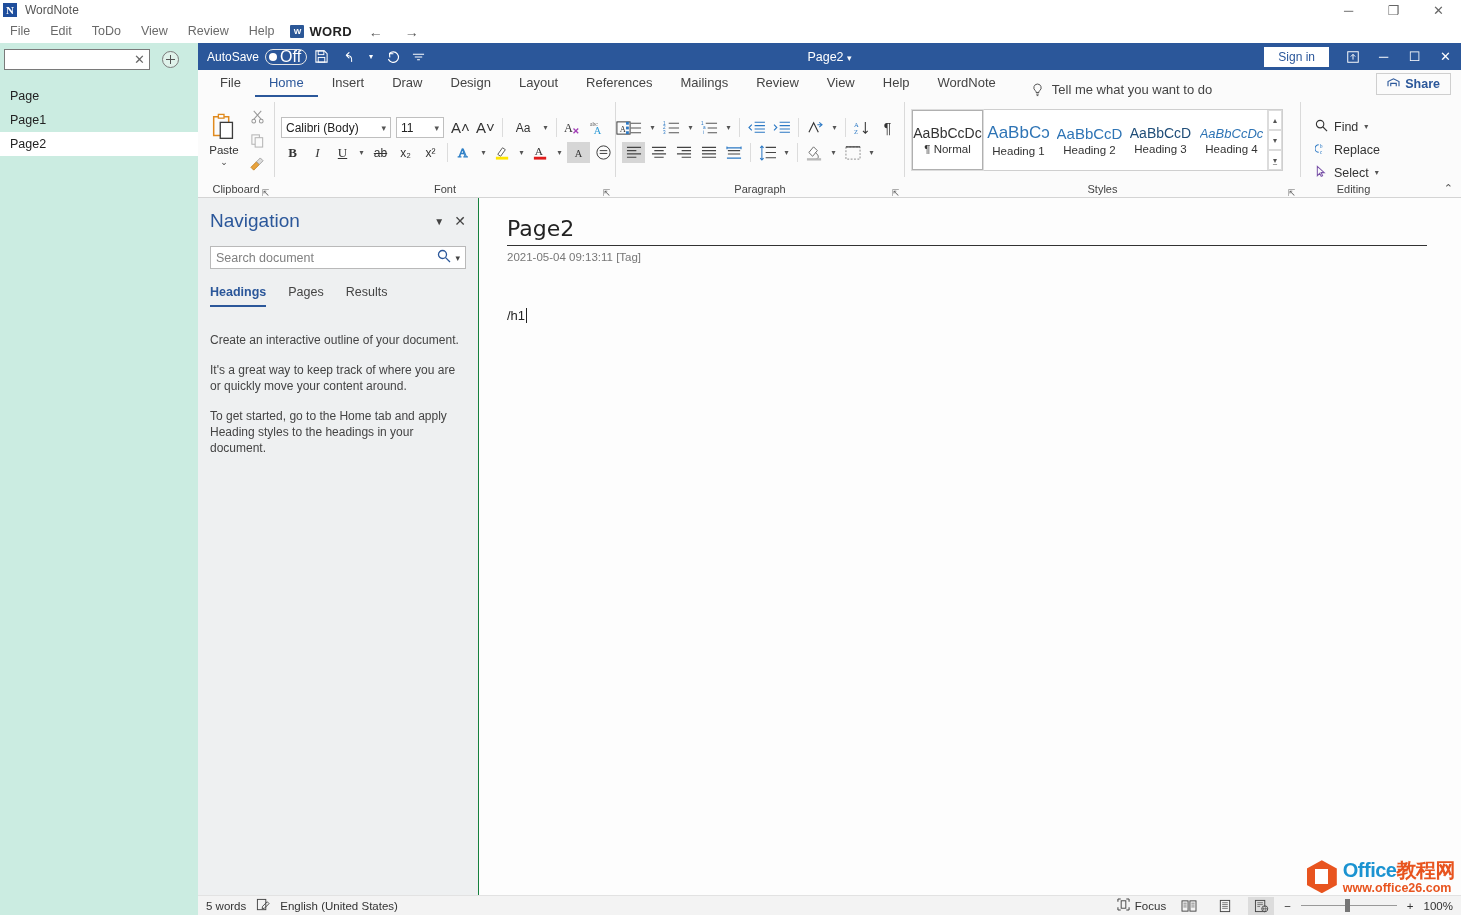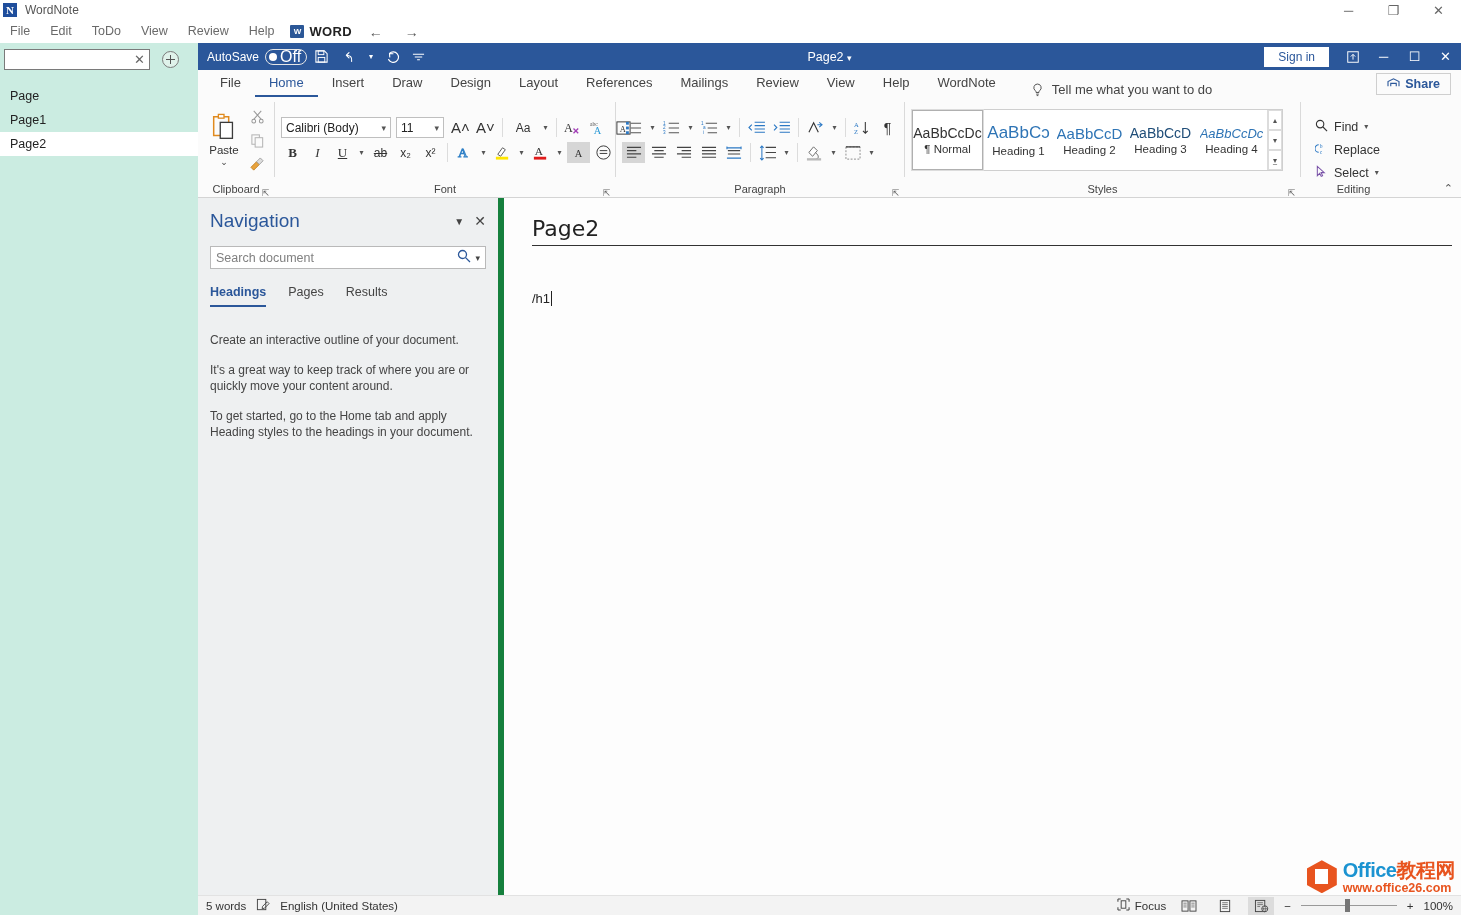--- a/index.html
+++ b/index.html
@@ -191,21 +191,21 @@
 
   .editing-col { display: flex; flex-direction: column; gap: 2px; padding: 2px 0 0 8px; }
   .edit-item { display: flex; align-items: center; gap: 6px; font-size: 12.5px; color: #333; height: 21px; }
   .collapse-ribbon {
     position: absolute; right: 8px; bottom: 2px; color: #555; font-size: 11px;
   }
 
   
   .main { display: flex; height: 697px; background: #f3f3f3; }
   .navpane {
-    width: 306px; background: #eef0f1; border-right: 6px solid #15803d;
+    width: 281px; background: #eef0f1; border-right: 1px solid #15803d;
     padding: 12px 12px 0 12px; position: relative;
   }
   .nav-header { display: flex; align-items: center; }
   .nav-title { font-size: 19px; color: #2b579a; font-weight: normal; }
   .nav-dd { margin-left: auto; color: #444; font-size: 10px; padding: 0 10px; }
   .nav-close { color: #444; font-size: 14px; }
   .nav-search {
     margin-top: 14px; height: 23px; background: #fff; border: 1px solid #b9b9b9;
     display: flex; align-items: center; padding: 0 5px; font-size: 12.5px; color: #808080;
   }
@@ -745,20 +745,21 @@
         <div class="nav-body">
           <p>Create an interactive outline of your document.</p>
           <p>It's a great way to keep track of where you are or quickly move your content around.</p>
           <p>To get started, go to the Home tab and apply Heading styles to the headings in your document.</p>
         </div>
       </div>
 
       <div class="docarea">
         <div class="doc-title">Page2</div>
         <div class="doc-rule"></div>
+        <div class="doc-meta">2021-05-04 09:13:11  [Tag]</div>
         <div class="doc-body">
           <span>/h1</span>
             <span class="caret-bar"></span>
         </div>
       </div>
     </div>
 
     <div class="statusbar">
       <div class="sbl">
         <span>5 words</span>

